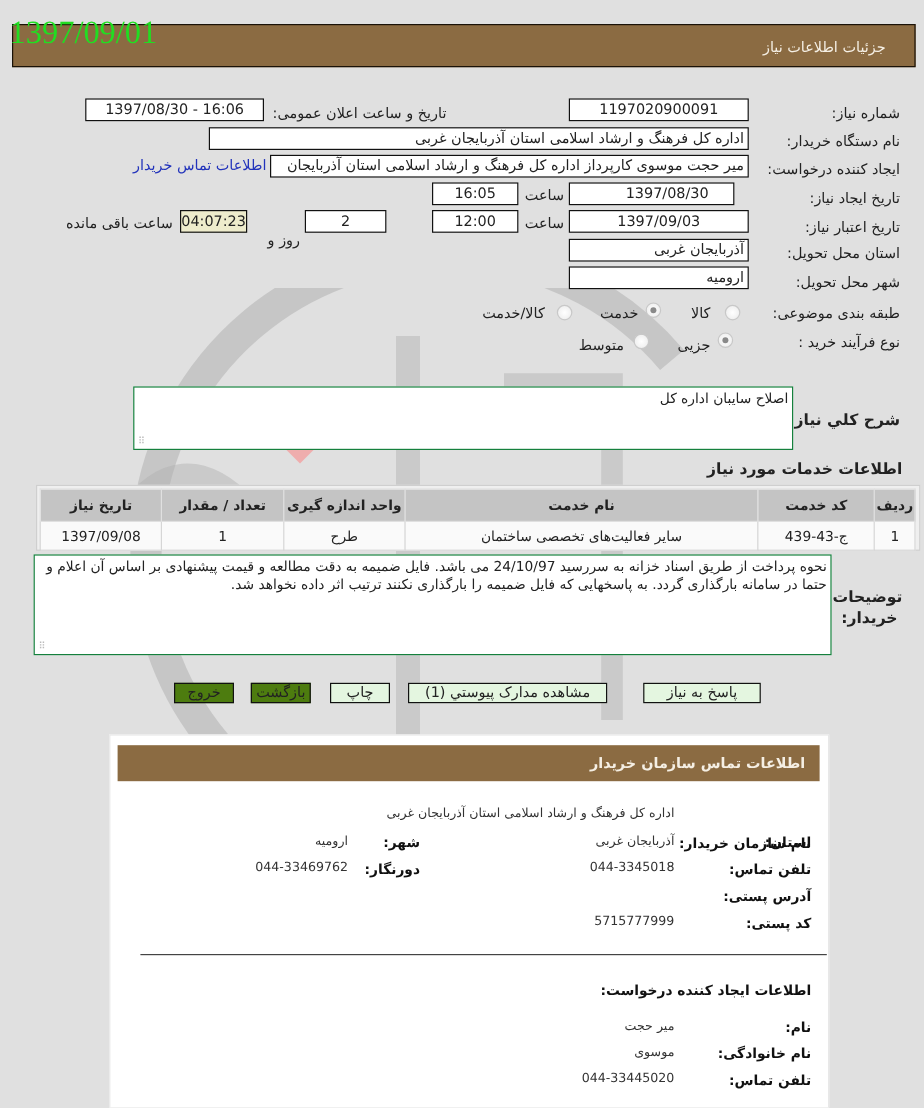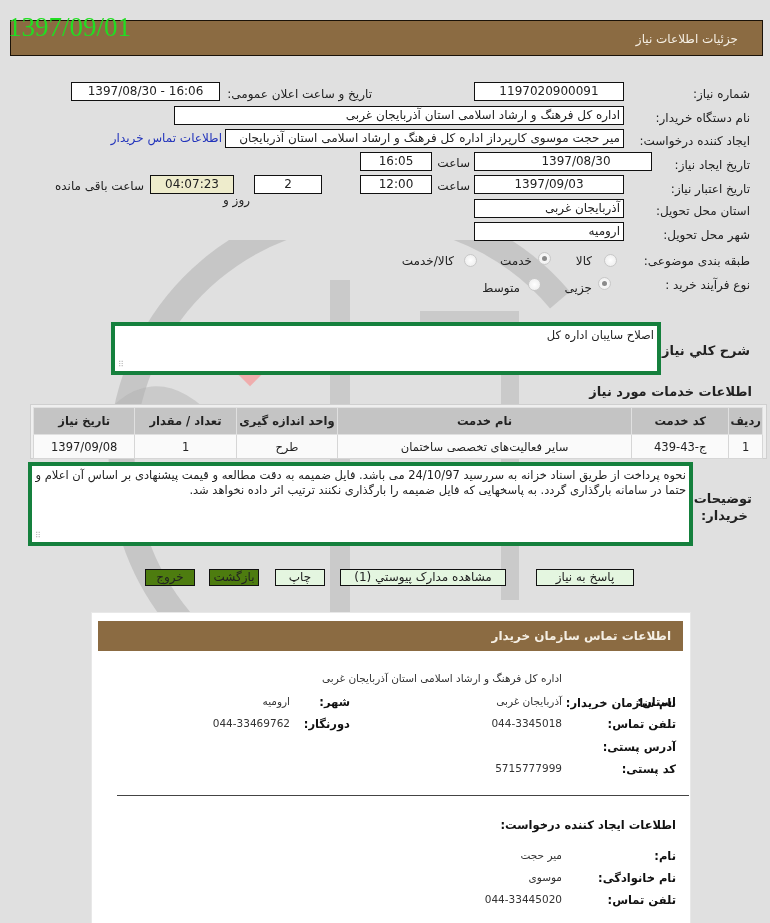--- a/index.html
+++ b/index.html
@@ -23,21 +23,21 @@
   .box.yellow { background:#eeeccc; }
   .link { color:#2233bb; direction:rtl; font-size:12px; white-space:nowrap; }
   .radio {
     width:13px; height:13px; border-radius:50%; border:1px solid #c8c8c8;
     background:radial-gradient(circle at 50% 50%, #fff 0%, #eaeaea 100%); box-sizing:border-box;
   }
   .radio.on::after {
     content:""; position:absolute; left:3px; top:3px; width:5px; height:5px; border-radius:50%; background:#8a8a8a;
   }
   .textarea {
-    background:#fff; border:4px solid #15803d; box-sizing:border-box; direction:rtl; text-align:right;
+    background:#fff; border:1px solid #15803d; box-sizing:border-box; direction:rtl; text-align:right;
     font-size:11.5px; line-height:15px; padding:2px 3px;
   }
   .grip { left:3px; bottom:2px; color:#bbb; font-size:8px; line-height:8px; }
   .bold-lbl { font-weight:bold; font-size:13px; direction:rtl; text-align:right; white-space:nowrap; }
   table.svc { border-collapse:collapse; direction:rtl; font-size:11.5px; }
   table.svc th { background:#c4c4c4; font-weight:bold; height:24px; border:1px solid #e0e0e0; color:#222; }
   table.svc td { background:#fafafa; height:21px; border:1px solid #d6d6d6; text-align:center; }
   .btn {
     border:1px solid #111; box-sizing:border-box; height:17px; font-size:12px; line-height:15px;
     text-align:center; direction:rtl; white-space:nowrap; color:#222;
@@ -74,31 +74,31 @@
 <div class="abs box" style="left:71px; top:82px; width:149px;">1397/08/30 - 16:06</div>
 
 <div class="abs lbl" style="right:20px; top:111px;">نام دستگاه خریدار:</div>
 <div class="abs box rtl" style="left:174px; top:106px; width:450px;">اداره کل فرهنگ و ارشاد اسلامی استان آذربایجان غربی</div>
 
 <div class="abs lbl" style="right:20px; top:134px;">ایجاد کننده درخواست:</div>
 <div class="abs box rtl" style="left:225px; top:129px; width:399px;">میر حجت موسوی کارپرداز اداره کل فرهنگ و ارشاد اسلامی استان آذربایجان</div>
 <div class="abs link" style="right:548px; top:131px;">اطلاعات تماس خریدار</div>
 
 <div class="abs lbl" style="right:20px; top:158px;">تاریخ ایجاد نیاز:</div>
-<div class="abs box" style="left:474px; top:152px; width:178px;padding-left:26px;">1397/08/30</div>
+<div class="abs box" style="left:474px; top:152px; width:138px;padding-left:26px;">1397/08/30</div>
 <div class="abs lbl" style="right:300px; top:156px;">ساعت</div>
 <div class="abs box" style="left:360px; top:152px; width:72px;">16:05</div>
 
 <div class="abs lbl" style="right:20px; top:182px;">تاریخ اعتبار نیاز:</div>
 <div class="abs box" style="left:474px; top:175px; width:150px;">1397/09/03</div>
 <div class="abs lbl" style="right:300px; top:179px;">ساعت</div>
 <div class="abs box" style="left:360px; top:175px; width:72px;">12:00</div>
 <div class="abs box" style="left:254px; top:175px; width:68px;">2</div>
 <div class="abs lbl" style="right:520px; top:179px;margin-top:14px;">روز و</div>
-<div class="abs box yellow" style="left:150px; top:175px; width:84px;">04:07:23</div>
+<div class="abs box yellow" style="left:150px; top:175px; width:56px;">04:07:23</div>
 <div class="abs lbl" style="right:626px; top:179px;">ساعت باقی مانده</div>
 
 <div class="abs lbl" style="right:20px; top:204px;">استان محل تحویل:</div>
 <div class="abs box rtl" style="left:474px; top:199px; width:150px;">آذربایجان غربی</div>
 <div class="abs lbl" style="right:20px; top:228px;">شهر محل تحویل:</div>
 <div class="abs box rtl" style="left:474px; top:222px; width:150px;">ارومیه</div>
 
 <div class="abs lbl" style="right:20px; top:254px;">طبقه بندی موضوعی:</div>
 <div class="abs radio" style="left:604px; top:254px;"></div>
 <div class="abs lbl" style="right:178px; top:254px;">کالا</div>

